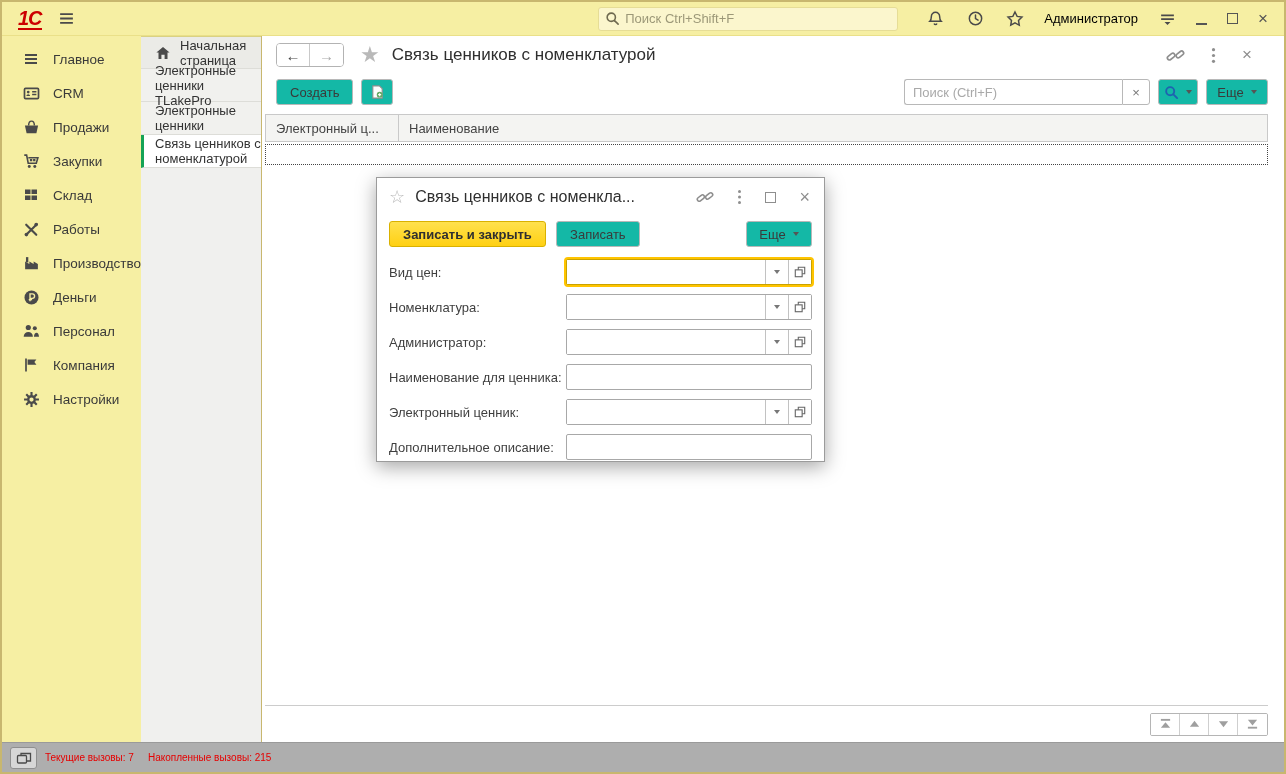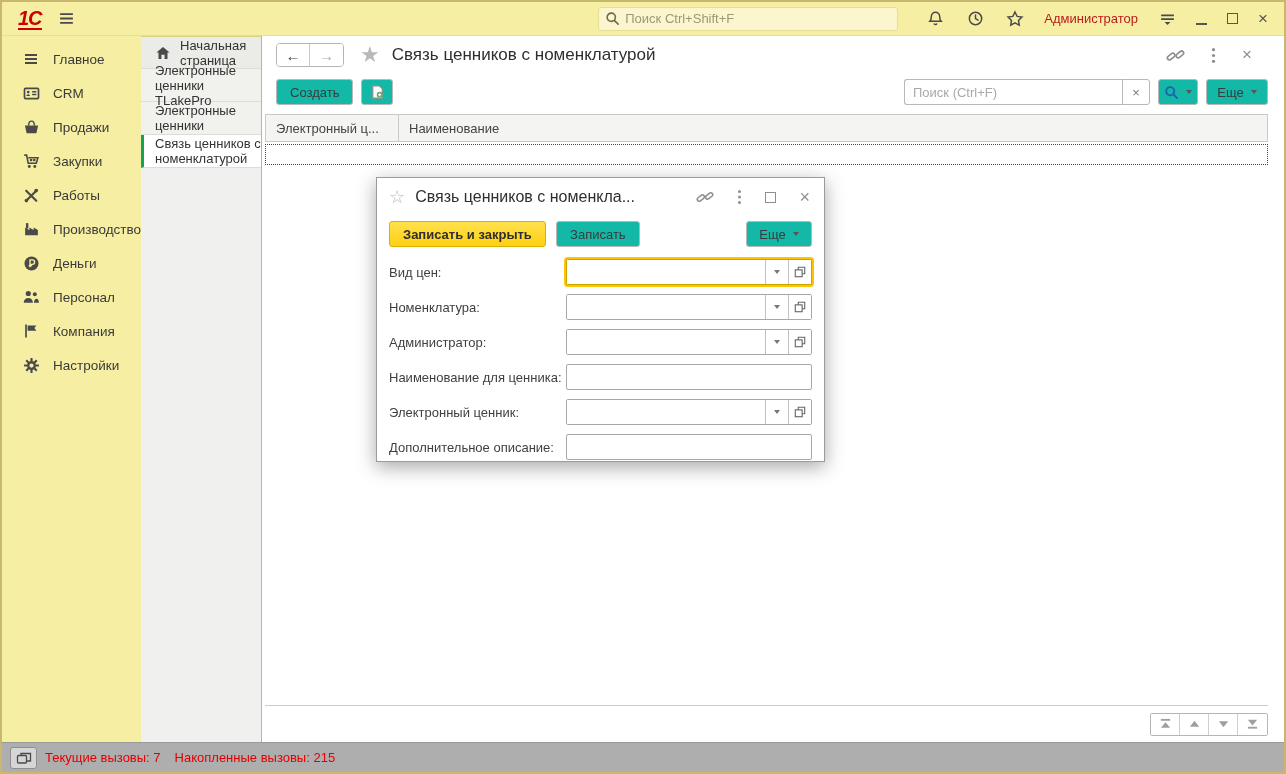--- a/index.html
+++ b/index.html
@@ -11,21 +11,21 @@
   .topbar { height:34px; background:#f6efa3; display:flex; align-items:center; padding:0 10px; flex:none; border-bottom:1px solid #eae089; }
   .logo { color:#cc0000; font-weight:bold; font-size:20px; font-style:italic; letter-spacing:-1px; margin:0 14px 0 6px; border-bottom:2px solid #cc0000; line-height:20px; }
   .tb-icon { width:22px; height:22px; display:flex; align-items:center; justify-content:center; color:#4a4a4a; cursor:default; }
   .tb-hamburger { margin-right:16px; }
   .app-title { color:#3a3a3a; white-space:nowrap; }
   .tb-spacer { flex:1; }
   .tb-search { display:flex; align-items:center; width:300px; height:24px; background:#fbf6cd; border:1px solid #e6dd96; border-radius:3px; padding:0 6px; margin-right:26px; }
   .tb-search input { border:none; background:transparent; outline:none; flex:1; font-family:inherit; font-size:13px; color:#555; margin-left:5px; }
   .tb-search input::placeholder { color:#9c9878; }
   .tb-right { display:flex; align-items:center; gap:18px; }
-  .tb-user { color:#b91c1c; }
+  .tb-user { color:#000000; }
   .winctl { display:flex; align-items:center; gap:20px; margin-left:18px; margin-right:6px; }
   .minimize-bar { width:11px; height:2px; background:#555; margin-top:10px; }
   .maximize-box { width:11px; height:11px; border:1.5px solid #555; }
   .close-x { font-size:17px; color:#555; line-height:11px; }
 
   
   .main-row { flex:1; display:flex; min-height:0; }
   .sidebar { width:260px; flex:none; display:flex; flex-direction:row; background:#f0f0ee; border-right:1px solid #c8b76f; }
   .sb-sections { background:#f6efa3; padding:6px 0 8px 0; }
   .sb-item { height:34px; display:flex; align-items:center; padding-left:20px; cursor:default; }
@@ -87,21 +87,21 @@
   .combo { flex:1; display:flex; height:26px; border:1px solid #a8a8a8; border-radius:2px; background:#fff; }
   .combo.focused { box-shadow:0 0 0 2px #ffc400; border-color:#c9a200; border-radius:2px; }
   .combo input { flex:1; border:none; outline:none; min-width:0; padding:0 6px; font-family:inherit; font-size:13px; }
   .combo .cbtn { width:23px; flex:none; border-left:1px solid #c2c2c2; display:flex; align-items:center; justify-content:center; background:#fff; }
   .combo .caret2 { width:0; height:0; border-left:3.5px solid transparent; border-right:3.5px solid transparent; border-top:4px solid #777; }
   .tinput { flex:1; height:26px; border:1px solid #a8a8a8; border-radius:2px; padding:0 6px; font-family:inherit; font-size:13px; outline:none; }
 
   
   .statusbar { height:30px; background:#aeaeae; display:flex; align-items:center; padding:0 8px; flex:none; border-top:1px solid #9a9a9a; }
   .sb-btn { width:27px; height:22px; background:#d6d6d6; border:1px solid #8f8f8f; border-radius:3px; display:flex; align-items:center; justify-content:center; margin-right:8px; }
-  .status-text { color:#e60000; font-size:13px; margin-right:14px; }
+  .status-text { color:#e60000; font-size:10px; margin-right:14px; }
   svg { display:block; }
 </style>
 </head>
 <body>
 
 <div class="window">
 
   <div class="topbar">
     <div class="logo">1С</div>
     <div class="tb-icon tb-hamburger">
@@ -190,20 +190,28 @@
                 <path d="M1.2 2h2.2l1.5 7.6h7.6L14 4.4H5" fill="none" stroke="currentColor" stroke-width="1.5"></path>
                 <circle cx="5.9" cy="12.6" r="1.4" fill="currentColor"></circle>
                 <circle cx="11.1" cy="12.6" r="1.4" fill="currentColor"></circle>
                 <path d="M6.5 5.6h2.2v2.2H6.5zM9.5 5.6h2.2v2.2H9.5z" fill="currentColor"></path>
               </svg>
             </span>
           <span class="lbl">Закупки</span>
         </div>
         <div class="sb-item">
           <span class="ic">
+              <svg width="16" height="16" viewBox="0 0 16 16" fill="currentColor">
+                <path d="M2 2.5h5.5V7H2zM8.5 2.5H14V7H8.5zM2 8.5h5.5V13H2zM8.5 8.5H14V13H8.5z"></path>
+              </svg>
+            </span>
+          <span class="lbl">Склад</span>
+        </div>
+        <div class="sb-item">
+          <span class="ic">
               <svg width="17" height="17" viewBox="0 0 16 16">
                 <path d="M3 13L13 3M3 3.5L12.5 13" stroke="currentColor" stroke-width="2" stroke-linecap="round" fill="none"></path>
                 <circle cx="3.2" cy="12.8" r="1.7" fill="currentColor"></circle>
                 <circle cx="12.4" cy="3.4" r="1.7" fill="currentColor"></circle>
               </svg>
             </span>
           <span class="lbl">Работы</span>
         </div>
         <div class="sb-item">
           <span class="ic">

